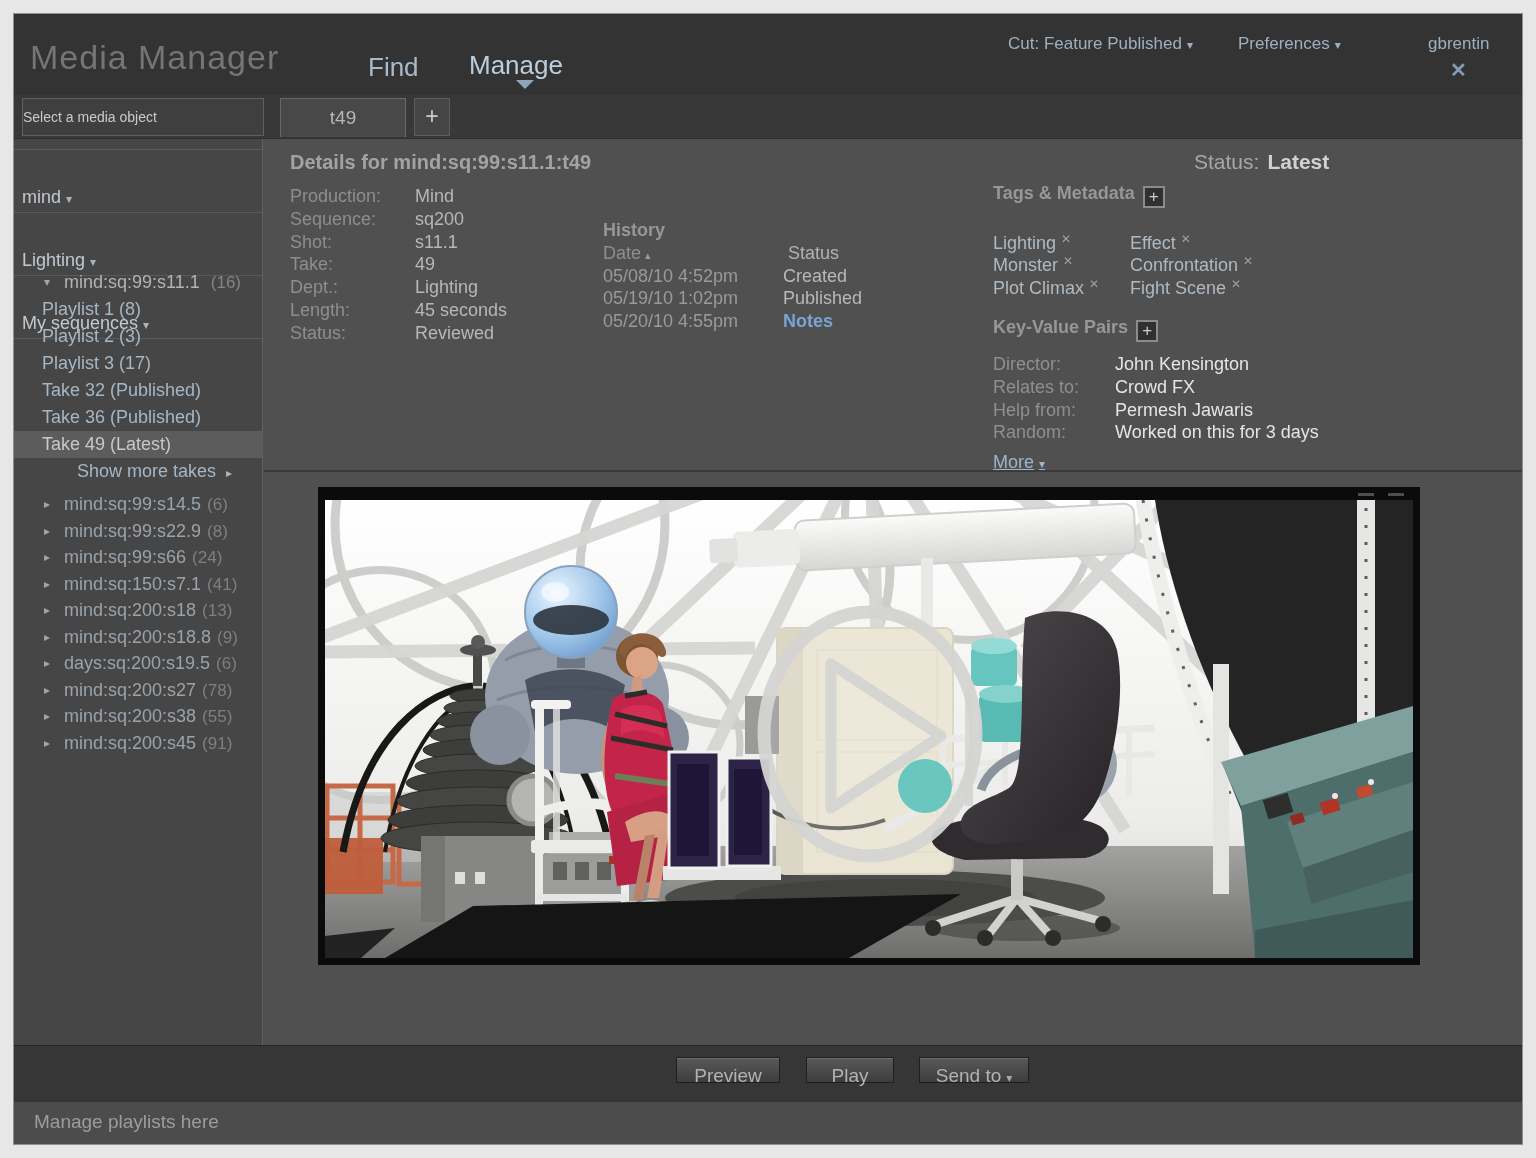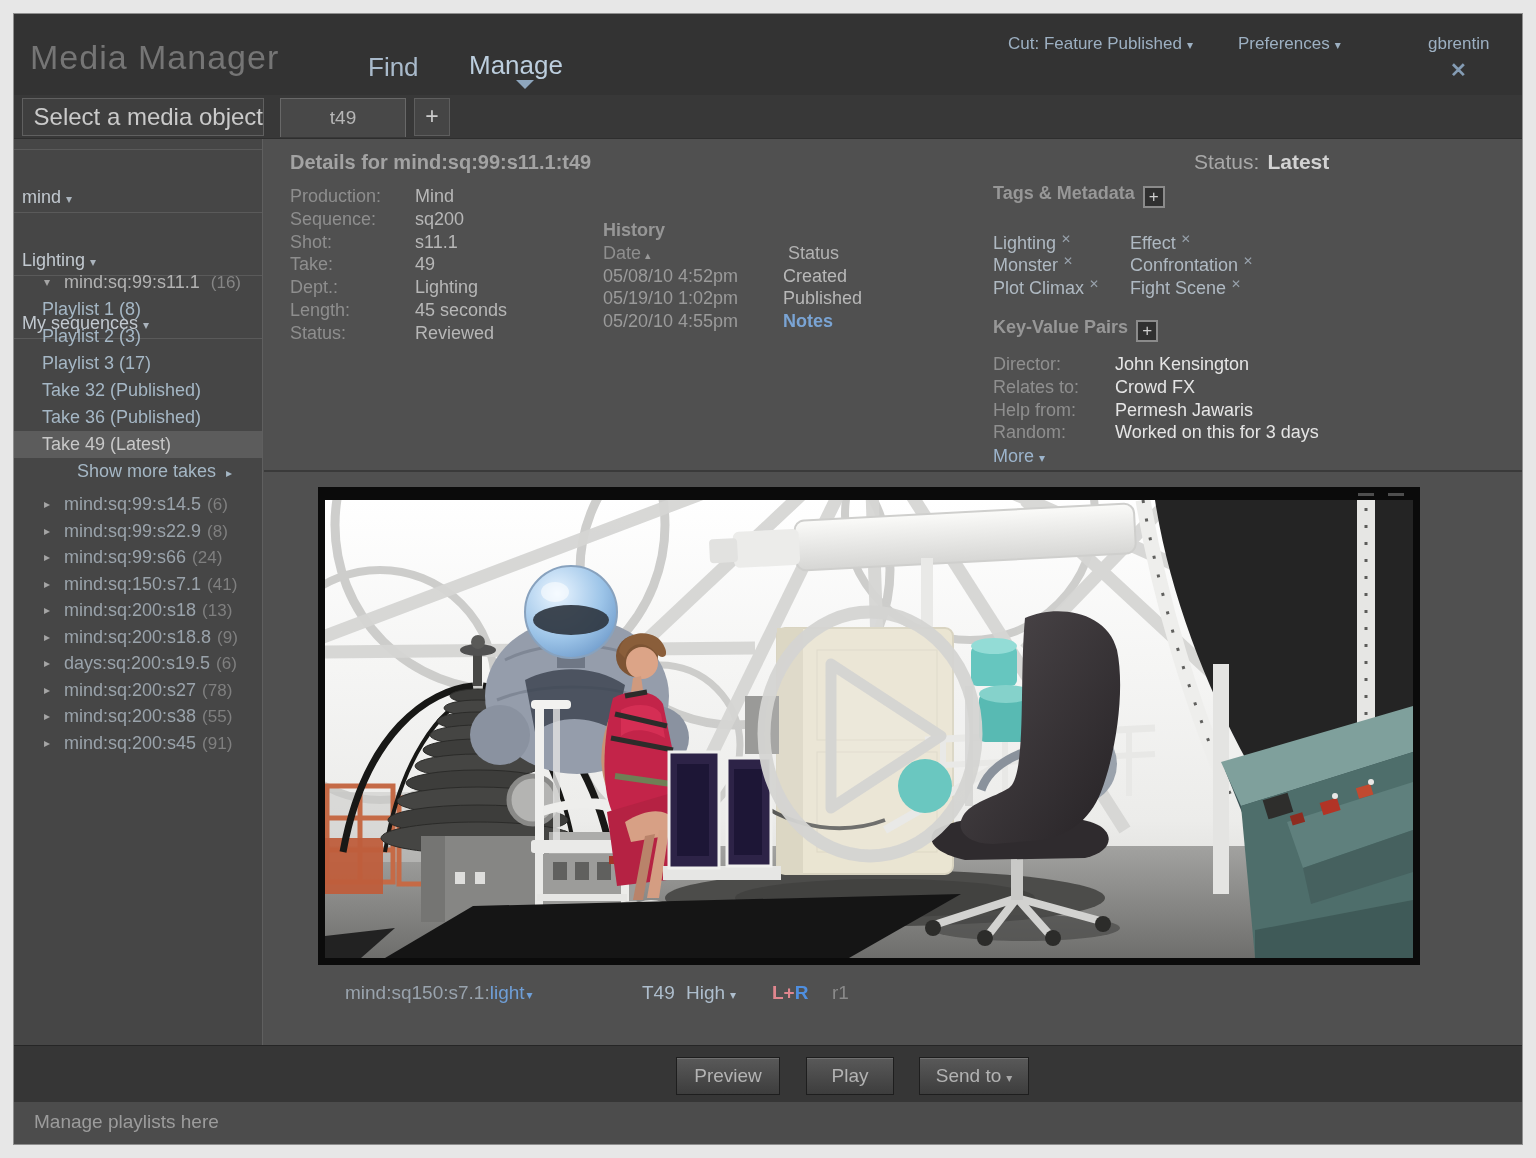--- a/index.html
+++ b/index.html
@@ -14,21 +14,21 @@
   .manage-caret { position:absolute; left:502px; top:66px; width:0; height:0;
     border-left:9px solid transparent; border-right:9px solid transparent; border-top:9px solid #8ea6bd; }
   .hdr-menu { position:absolute; top:20px; font-size:17px; color:#9db0c2; cursor:pointer; }
   .m-cut { left:994px; } .m-prefs { left:1224px; } .m-user { left:1414px; cursor:default; }
   .hdr-close { position:absolute; left:1436px; top:44px; font-size:20px; font-weight:bold; color:#849cb4; cursor:pointer; }
   .caret { font-size:12px; margin-left:5px; }
 
   
   .tabstrip { position:absolute; left:0; top:81px; width:100%; height:44px; background:#383838; border-bottom:1px solid #2e2e2e; }
   .select-btn { position:absolute; left:8px; top:3px; width:242px; height:38px; background:#3f3f3f; border:1px solid #606060;
-    color:#cacaca; font-size:24px; text-align:right; line-height:36px; cursor:pointer; }
+    color:#cacaca; font-size:14px; text-align:left; line-height:36px; cursor:pointer; }
   .take-tab { position:absolute; left:266px; top:3px; width:126px; height:39px; background:#484848; border:1px solid #686868; border-bottom:none;
     color:#b6b6b6; font-size:19px; text-align:center; line-height:37px; cursor:pointer; }
   .add-tab { position:absolute; left:400px; top:3px; width:36px; height:38px; background:#454545; border:1px solid #5e5e5e;
     color:#cdcdcd; font-size:23px; text-align:center; line-height:34px; cursor:pointer; }
 
   
   .sidebar { position:absolute; left:0; top:125px; width:249px; height:906px; background:#464646; border-right:1px solid #5f5f5f; }
   .dropdowns { position:absolute; left:0; top:10px; width:100%; border-top:1px solid #5a5a5a; }
   .dd-row { height:31px; line-height:31px; border-bottom:1px solid #5a5a5a; padding-left:8px; font-size:18px; color:#c2c9d0; cursor:pointer;margin-top:32px; }
   .dd-row .caret { color:#aab3bc; }
@@ -71,21 +71,21 @@
   .tag-rows { margin-top:20px; }
   .tag-row { height:22.4px; line-height:22.4px; font-size:18px; }
   .tag-cell { display:inline-block; width:132px; color:#afb9c2; }
   .tag-cell2 { color:#afb9c2; }
   .tag-x { font-size:12px; color:#98a2ac; margin-left:5px; vertical-align:6px; cursor:pointer; }
   .kv { position:absolute; left:729px; top:178px; }
   .kv-rows { margin-top:11px; }
   .kv-row { height:22.8px; line-height:22.8px; font-size:18px; }
   .kv-key { display:inline-block; width:122px; color:#8f8f8f; }
   .kv-val { color:#e5e5e5; }
-  .kv-more { margin-top:2px; font-size:18px; color:#9cb4cc; cursor:pointer; }
+  .kv-more { margin-top:8px; font-size:18px; color:#9cb4cc; cursor:pointer;text-decoration:underline; }
   .kv-more .caret { color:#9cb4cc; }
   .d-sep { position:absolute; left:0; top:331px; width:100%; height:2px; background:#3a3a3a; }
 
   
   .player { position:absolute; left:54px; top:348px; width:1102px; height:478px; background:#0b0b0b; cursor:pointer; }
   .win-dash { position:absolute; top:6px; width:16px; height:3px; background:#4e4e4e; }
   .wd1 { right:46px; } .wd2 { right:16px; }
   .scene { position:absolute; left:7px; top:13px; width:1088px; height:458px; display:block; }
   .info-row { position:absolute; top:843px; height:24px; left:0; width:100%; font-size:19px; }
   .clip { position:absolute; left:81px; color:#99a3ad; cursor:pointer; }
@@ -93,21 +93,21 @@
   .clip .caret { color:#6f9ed6; margin-left:2px; }
   .i-take { position:absolute; left:378px; color:#aebecd; }
   .i-qual { position:absolute; left:422px; color:#aebecd; cursor:pointer; }
   .i-qual .caret { color:#aebecd; }
   .i-chan { position:absolute; left:508px; font-weight:bold; cursor:pointer; }
   .ch-l { color:#e0868e; } .ch-r { color:#4f8fe0; }
   .i-rev { position:absolute; left:568px; color:#8a8a8a; }
 
   
   .actionbar { position:absolute; left:0; top:1031px; width:100%; height:57px; background:#363636; border-top:1px solid #262626; }
-  .btn { position:absolute; top:11px; height:38px; background:linear-gradient(#595959,#3d3d3d); border:1px solid #1e1e1e;
+  .btn { position:absolute; top:11px; height:26px; background:linear-gradient(#595959,#3d3d3d); border:1px solid #1e1e1e;
     box-shadow: inset 0 1px 0 #707070; color:#b3b3b3; font-size:19px; text-align:center; line-height:36px; cursor:pointer; }
   .b-preview { left:662px; width:104px; }
   .b-play { left:792px; width:88px; }
   .b-send { left:905px; width:110px; }
   .btn .caret { color:#a8a8a8; }
   .footer { position:absolute; left:0; top:1088px; width:100%; height:42px; background:#4c4c4c; }
   .footer-note { position:absolute; left:20px; top:9px; font-size:19px; color:#9c9c9c; }
 </style>
 </head>
 <body>
@@ -450,27 +450,20 @@
         <polygon points="60,458 148,406 636,394 524,458" fill="#151515"></polygon>
         <polygon points="0,436 70,428 36,458 0,458" fill="#222222"></polygon>
 
         <g>
           <ellipse cx="545" cy="234" rx="106" ry="122" fill="#f0f0f0" fill-opacity="0.14" stroke="#d4d4d2" stroke-opacity="0.95" stroke-width="13"></ellipse>
           <path d="M 506,164 L 506,308 L 616,236 Z" fill="#f5f5f5" fill-opacity="0.12" stroke="#d4d4d2" stroke-opacity="0.95" stroke-width="11" stroke-linejoin="round"></path>
         </g>
       </svg>
     </div>
 
-    <div class="info-row">
-      <span class="clip"><span>mind:sq150:s7.1:</span><span class="variant">light</span><span class="caret">▾</span></span>
-      <span class="i-take">T49</span>
-      <span class="i-qual"><span>High</span><span class="caret">▾</span></span>
-      <span class="i-chan"><span class="ch-l">L+</span><span class="ch-r">R</span></span>
-      <span class="i-rev">r1</span>
-    </div>
   </div>
 
   <div class="actionbar">
     <div class="btn b-preview">Preview</div>
     <div class="btn b-play">Play</div>
     <div class="btn b-send"><span>Send to</span><span class="caret">▾</span></div>
   </div>
 
   <div class="footer">
     <div class="footer-note">Manage playlists here</div>

